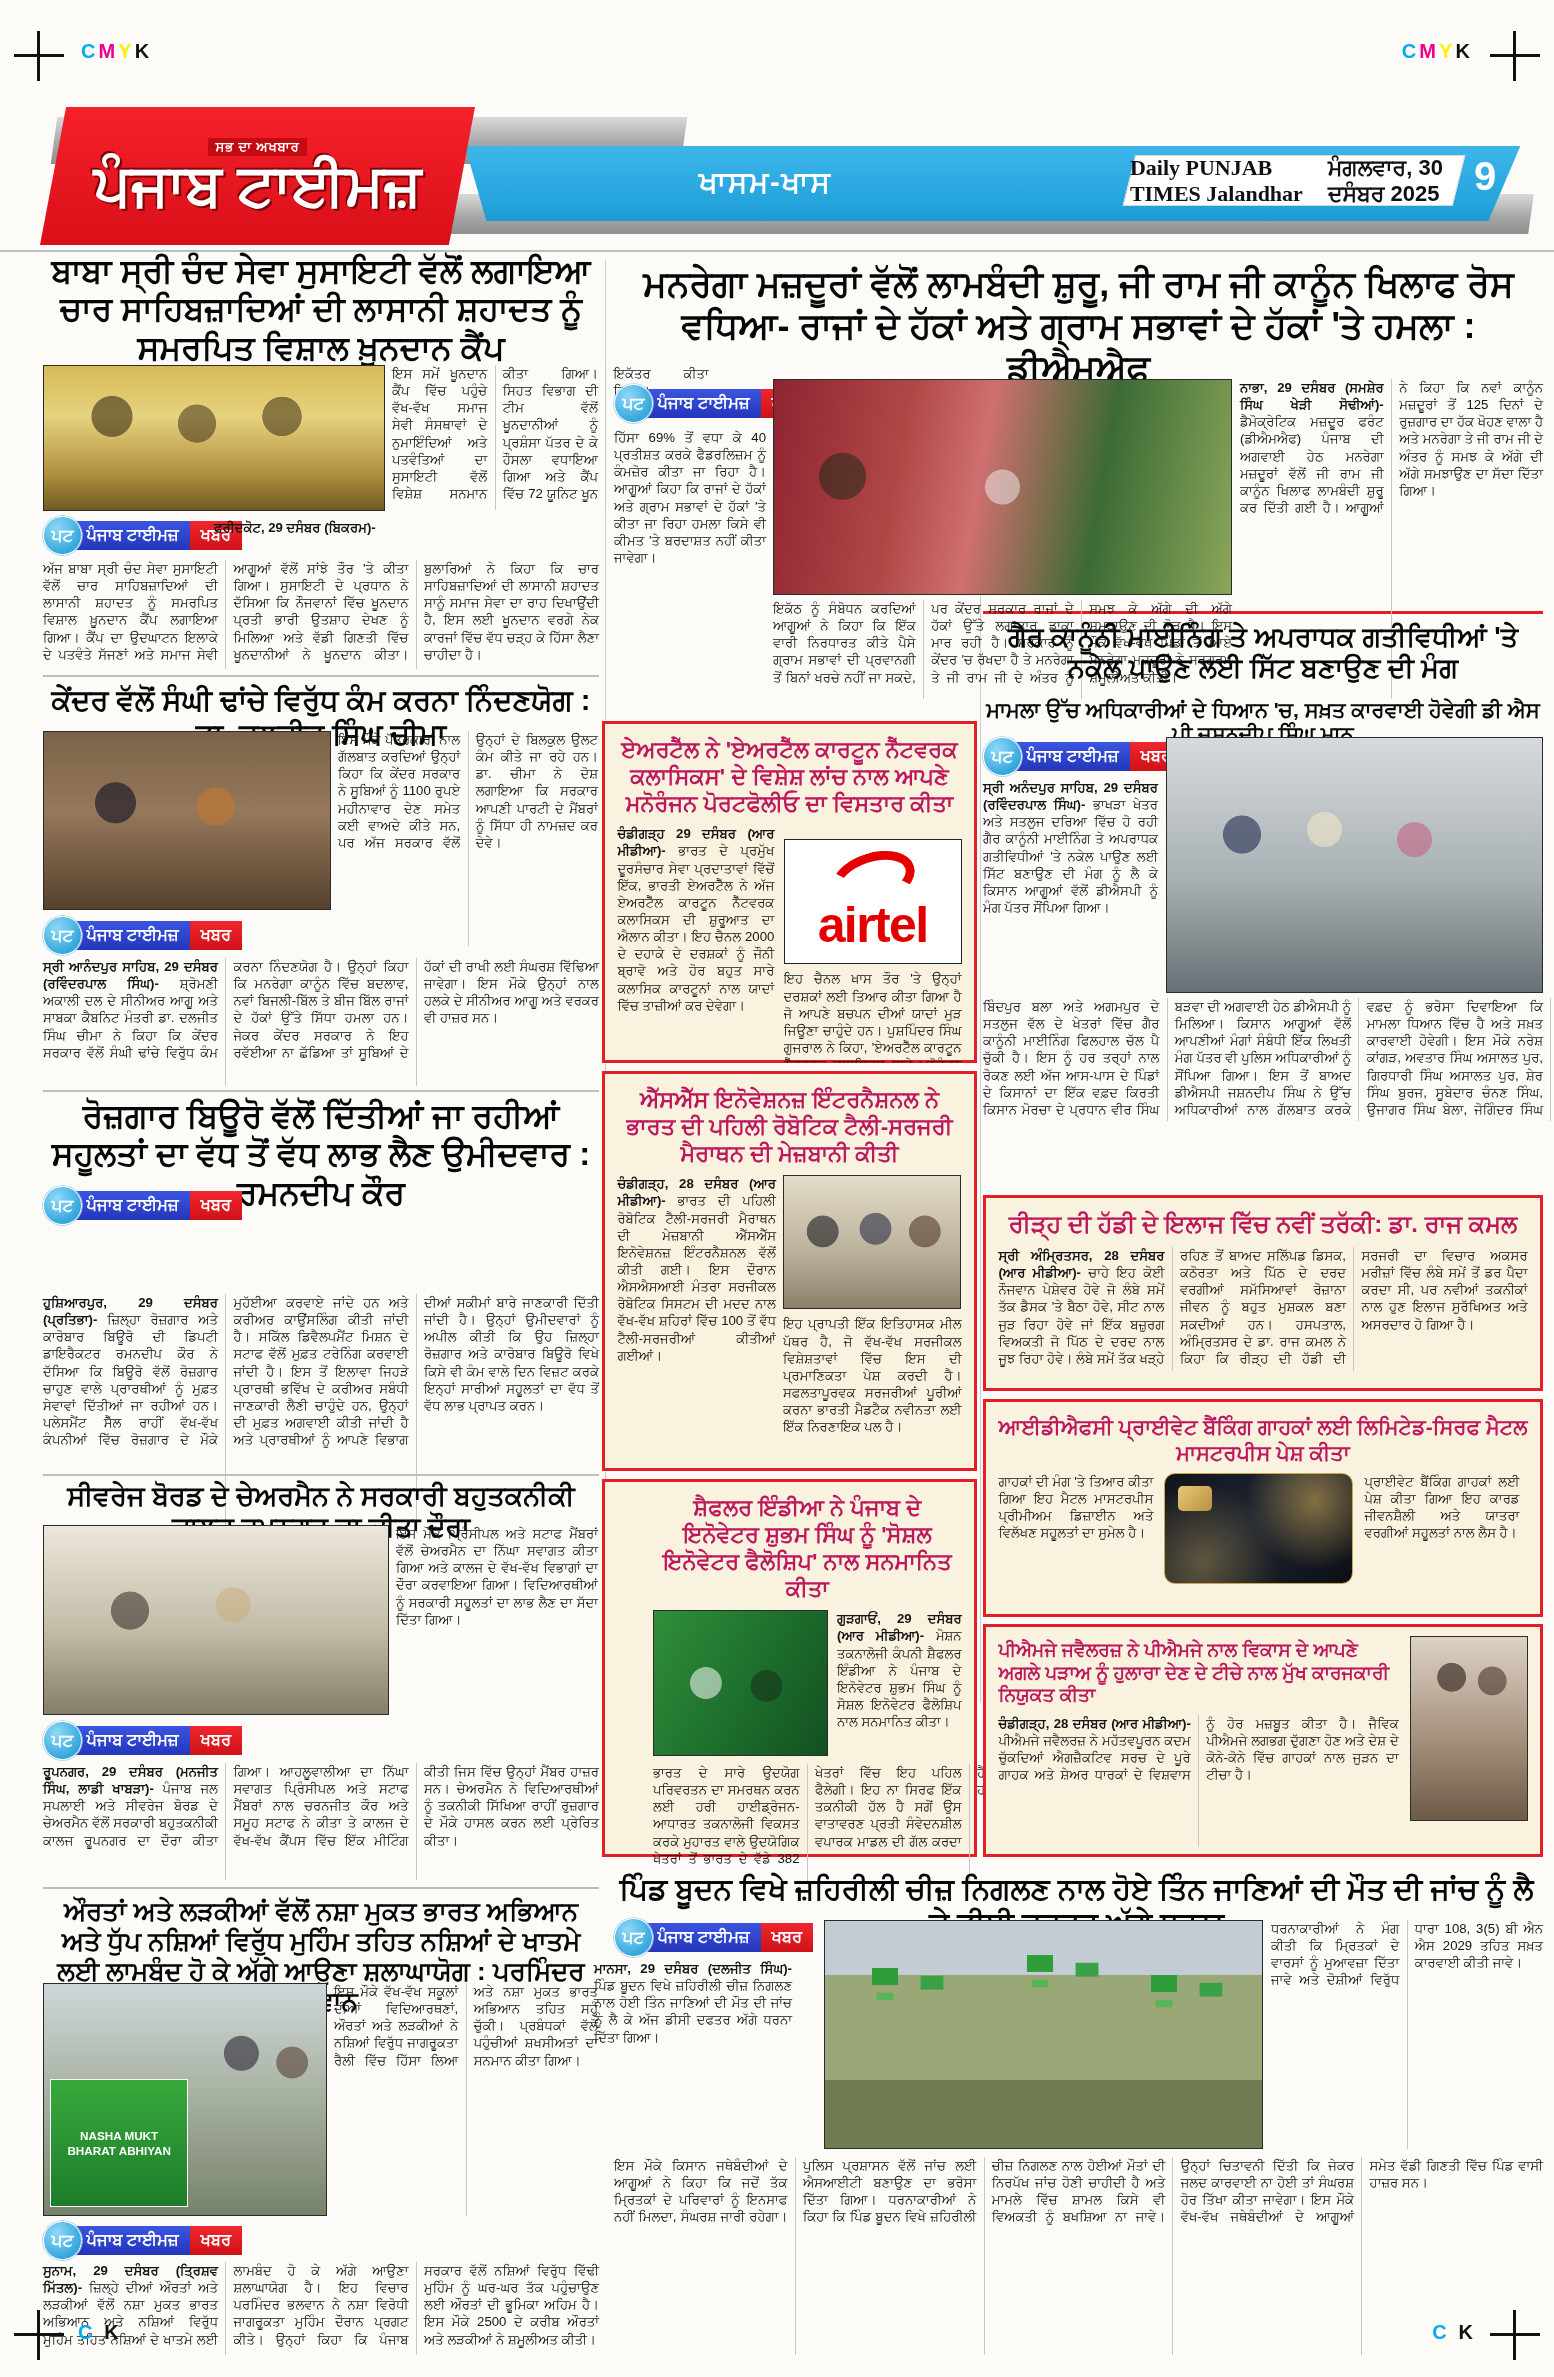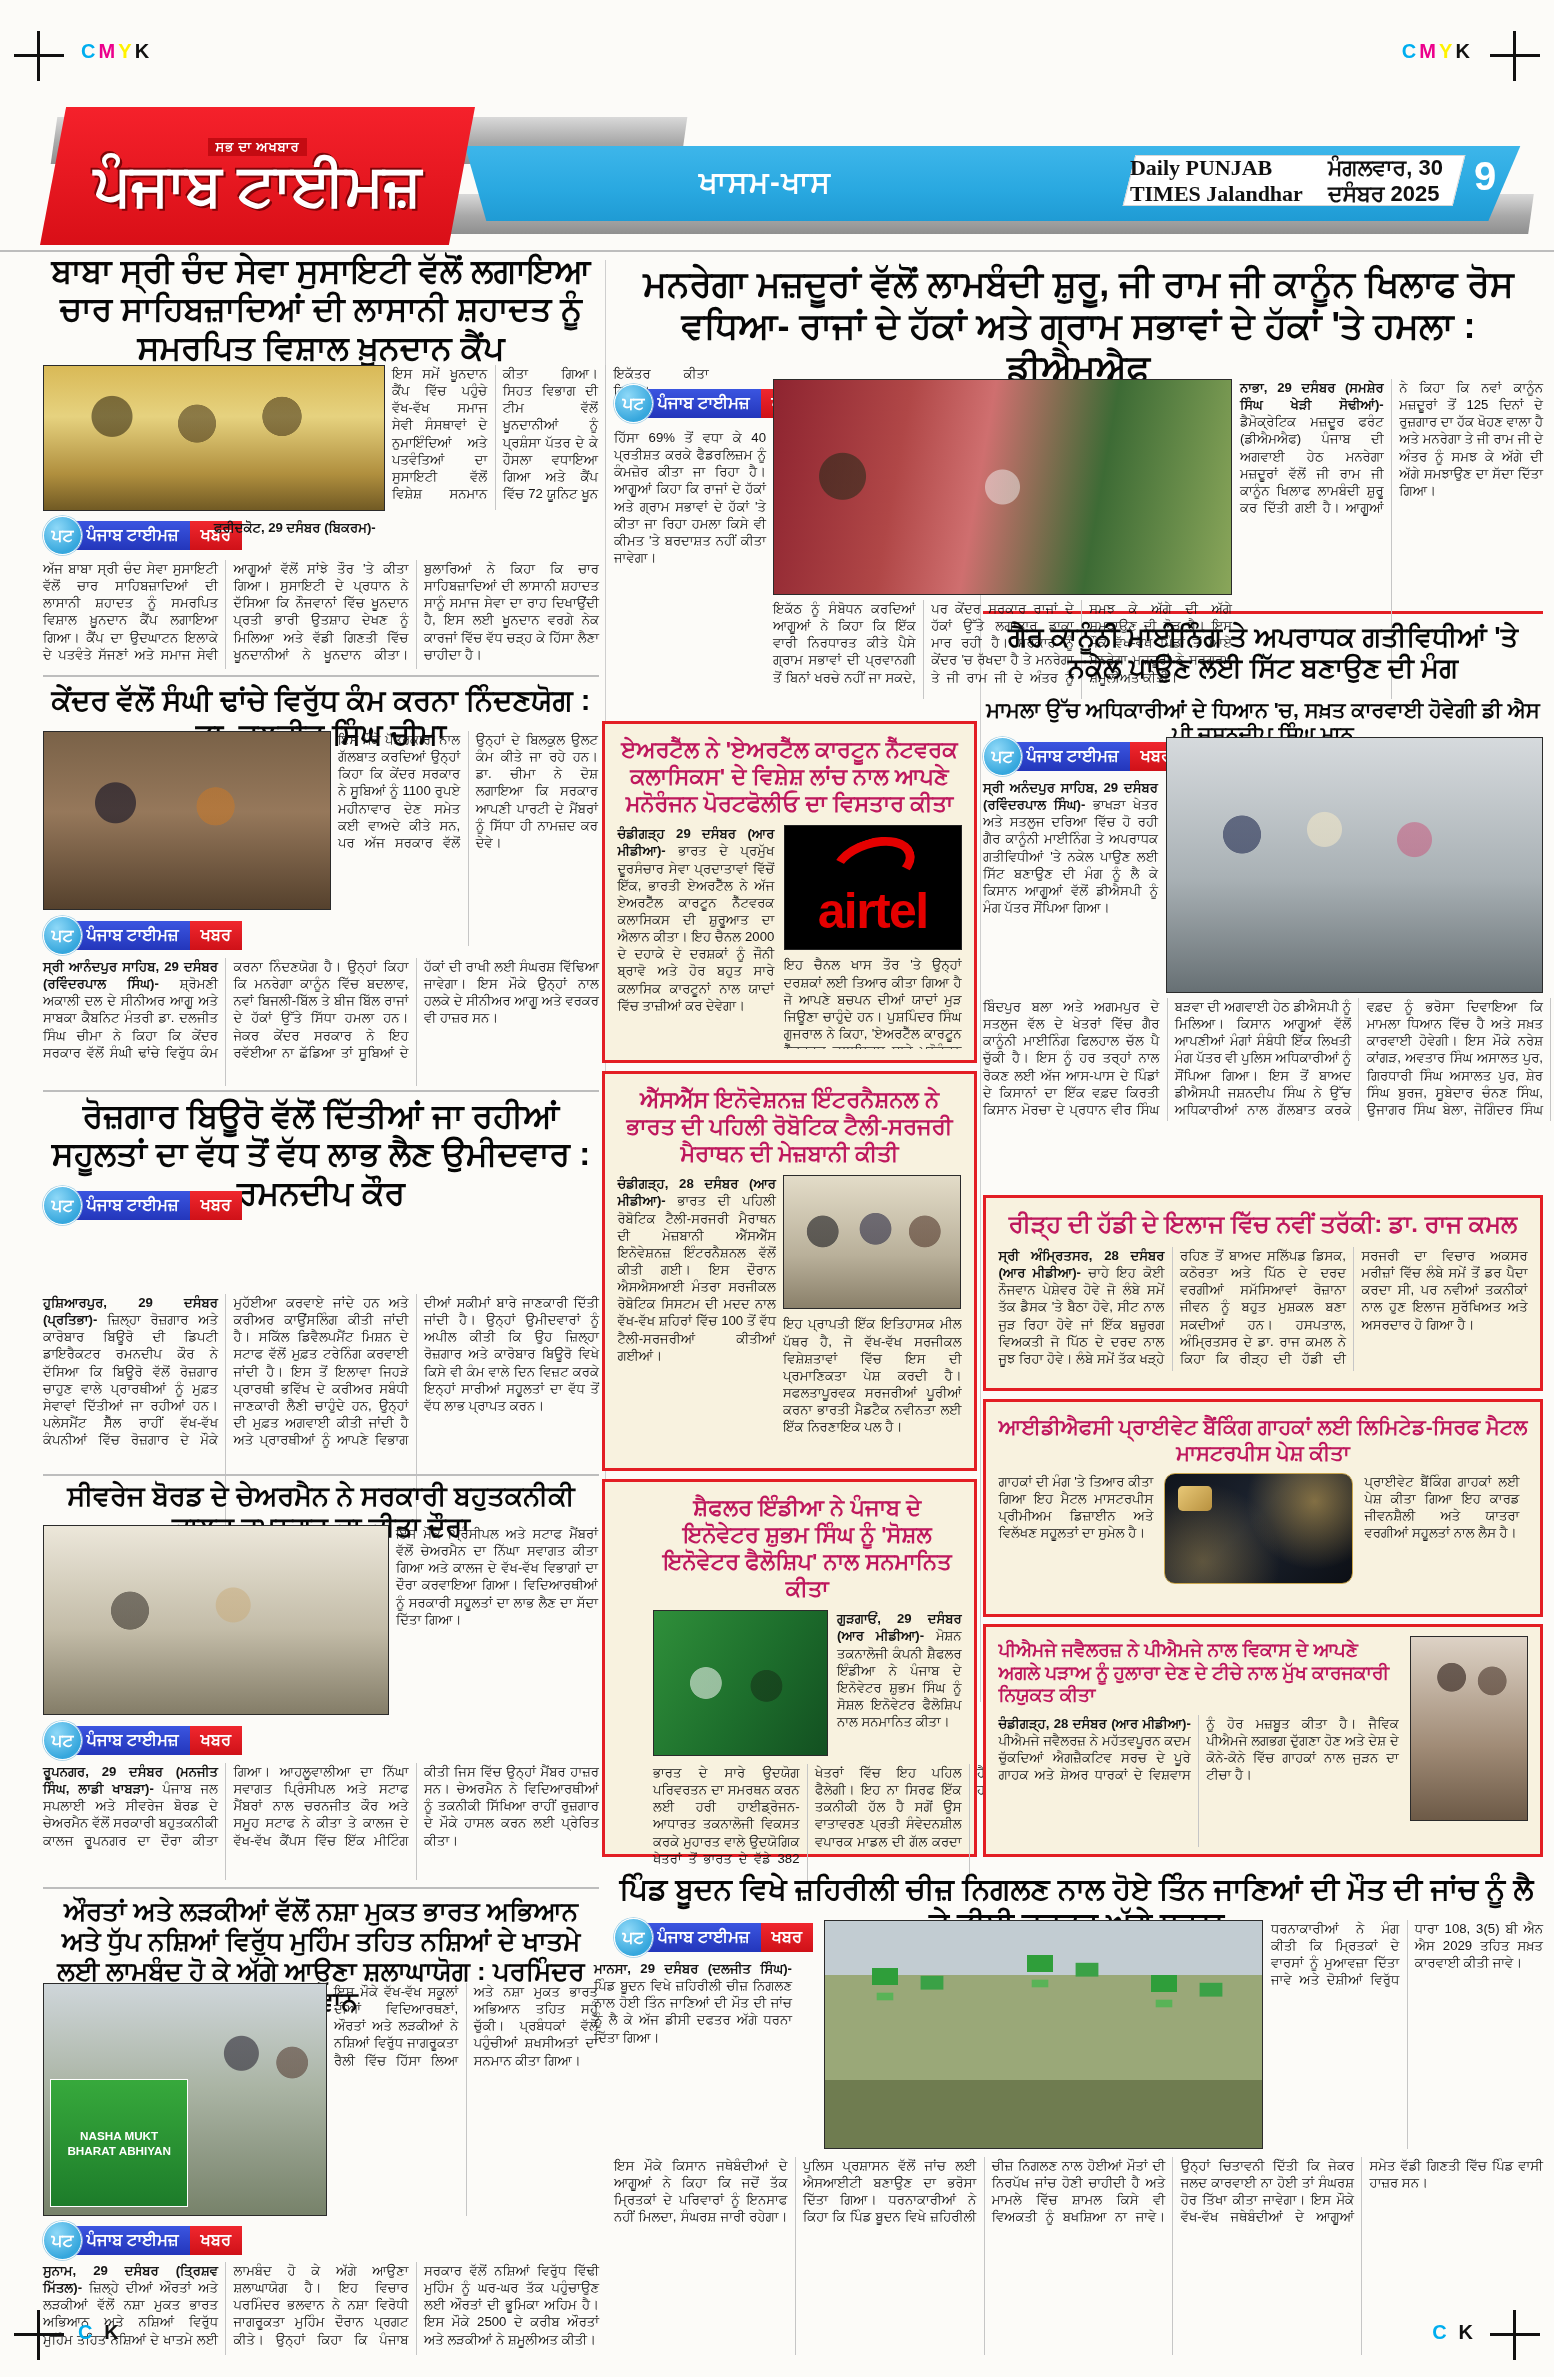--- a/index.html
+++ b/index.html
@@ -39,21 +39,21 @@
   .tag-blue{background:linear-gradient(180deg,#3b55e0,#2336bb);color:#fff;font-weight:bold;font-size:16.3px;
     padding:3.9px 11px 5.4px 15.5px;margin-left:-11px;white-space:nowrap;}
   .tag-red{background:linear-gradient(180deg,#f0272e,#cf1118);color:#fff;font-weight:bold;font-size:16.3px;
     padding:3.9px 11px 5.4px 11px;white-space:nowrap;}
   .redbox{border:3.9px solid #e31e24;background:#f8f2df;padding:9.3px 12.4px;}
   .box-hl{font-weight:bold;color:#be185d;text-align:center;line-height:1.2;margin:3.1px 0 7.8px 0;}
   .grayline{background:#bdbdbd;}
   .redline{background:#e31e24;}
   .vline{background:#cfcfcf;}
   
-  .airtel-box{background:#000000;border:1.6px solid #222;display:flex;align-items:center;justify-content:center;flex-direction:column;}
+  .airtel-box{background:#ffffff;border:1.6px solid #222;display:flex;align-items:center;justify-content:center;flex-direction:column;margin-top:14px;}
   .airtel-word{color:#e40000;font-size:50px;font-weight:bold;letter-spacing:-1.6px;line-height:1;}
   .airtel-swoosh{width:68px;height:34px;border:9.3px solid #e40000;border-bottom-color:transparent;border-left-color:transparent;
     border-radius:50% 50% 50% 0;transform:rotate(-18deg);margin-bottom:-4.7px;}
   
   .goldcard{background:linear-gradient(135deg,#10141c 0%,#1d2430 45%,#0c0f15 100%);border-radius:11px;border:0.8px solid #caa64c;
     position:relative;overflow:hidden;}
   .goldcard:before{content:"";position:absolute;inset:0;background:
      radial-gradient(circle at 80% 25%,rgba(218,178,90,.55),transparent 40%),
      radial-gradient(circle at 20% 80%,rgba(218,178,90,.35),transparent 45%);}
   .goldchip{position:absolute;left:12.4px;top:12.4px;width:34px;height:25px;border-radius:4.7px;background:linear-gradient(135deg,#e8c877,#b8913f);}

